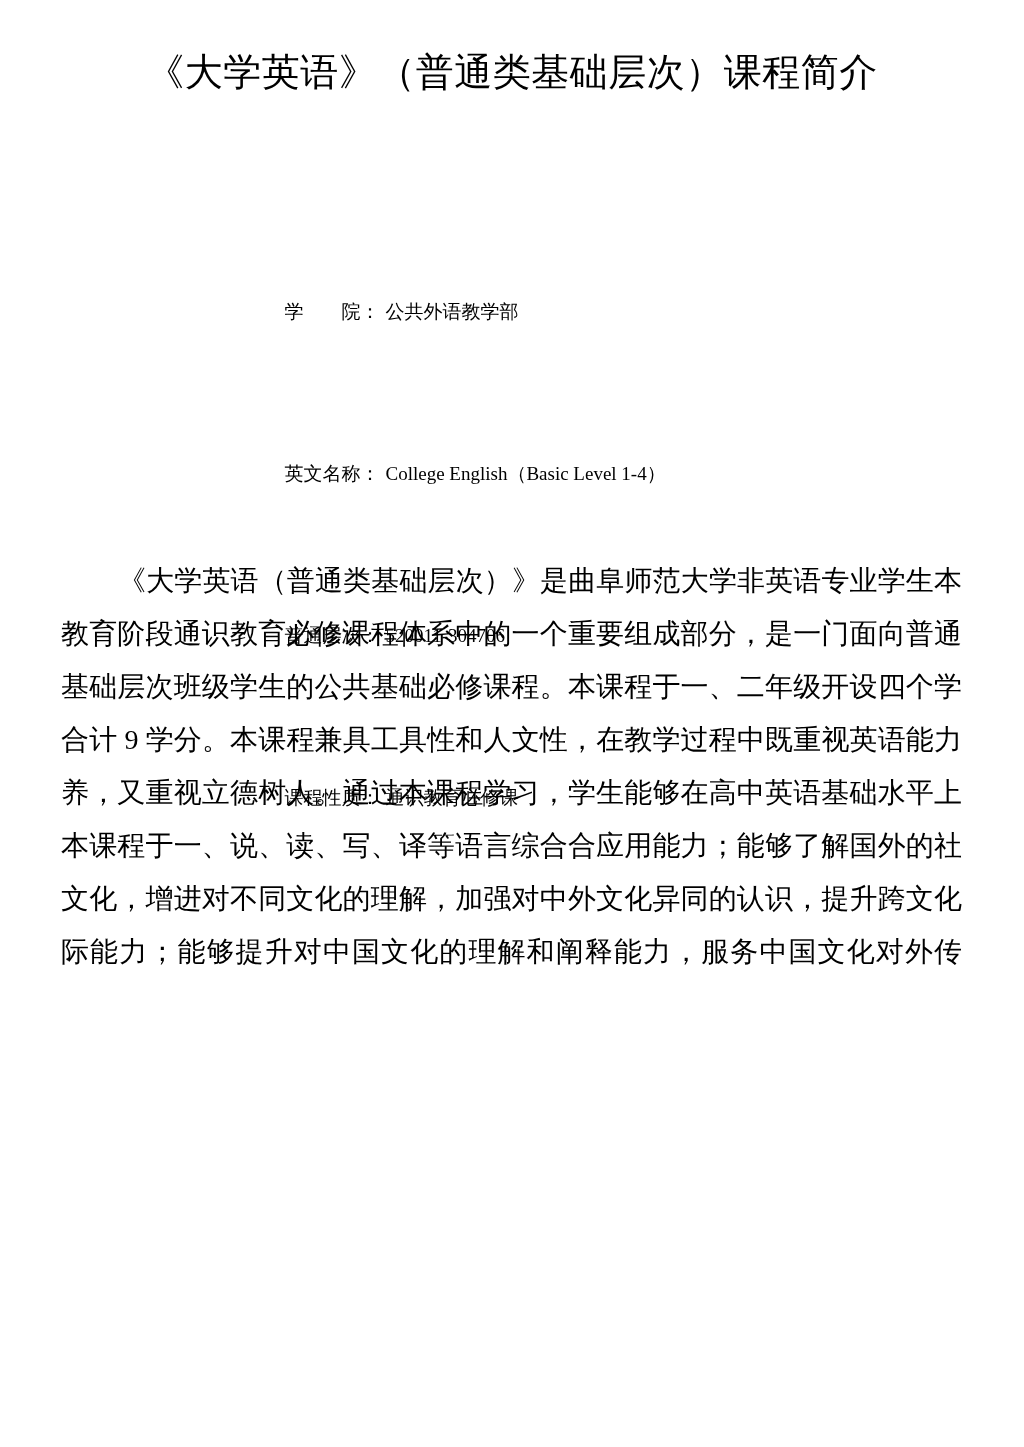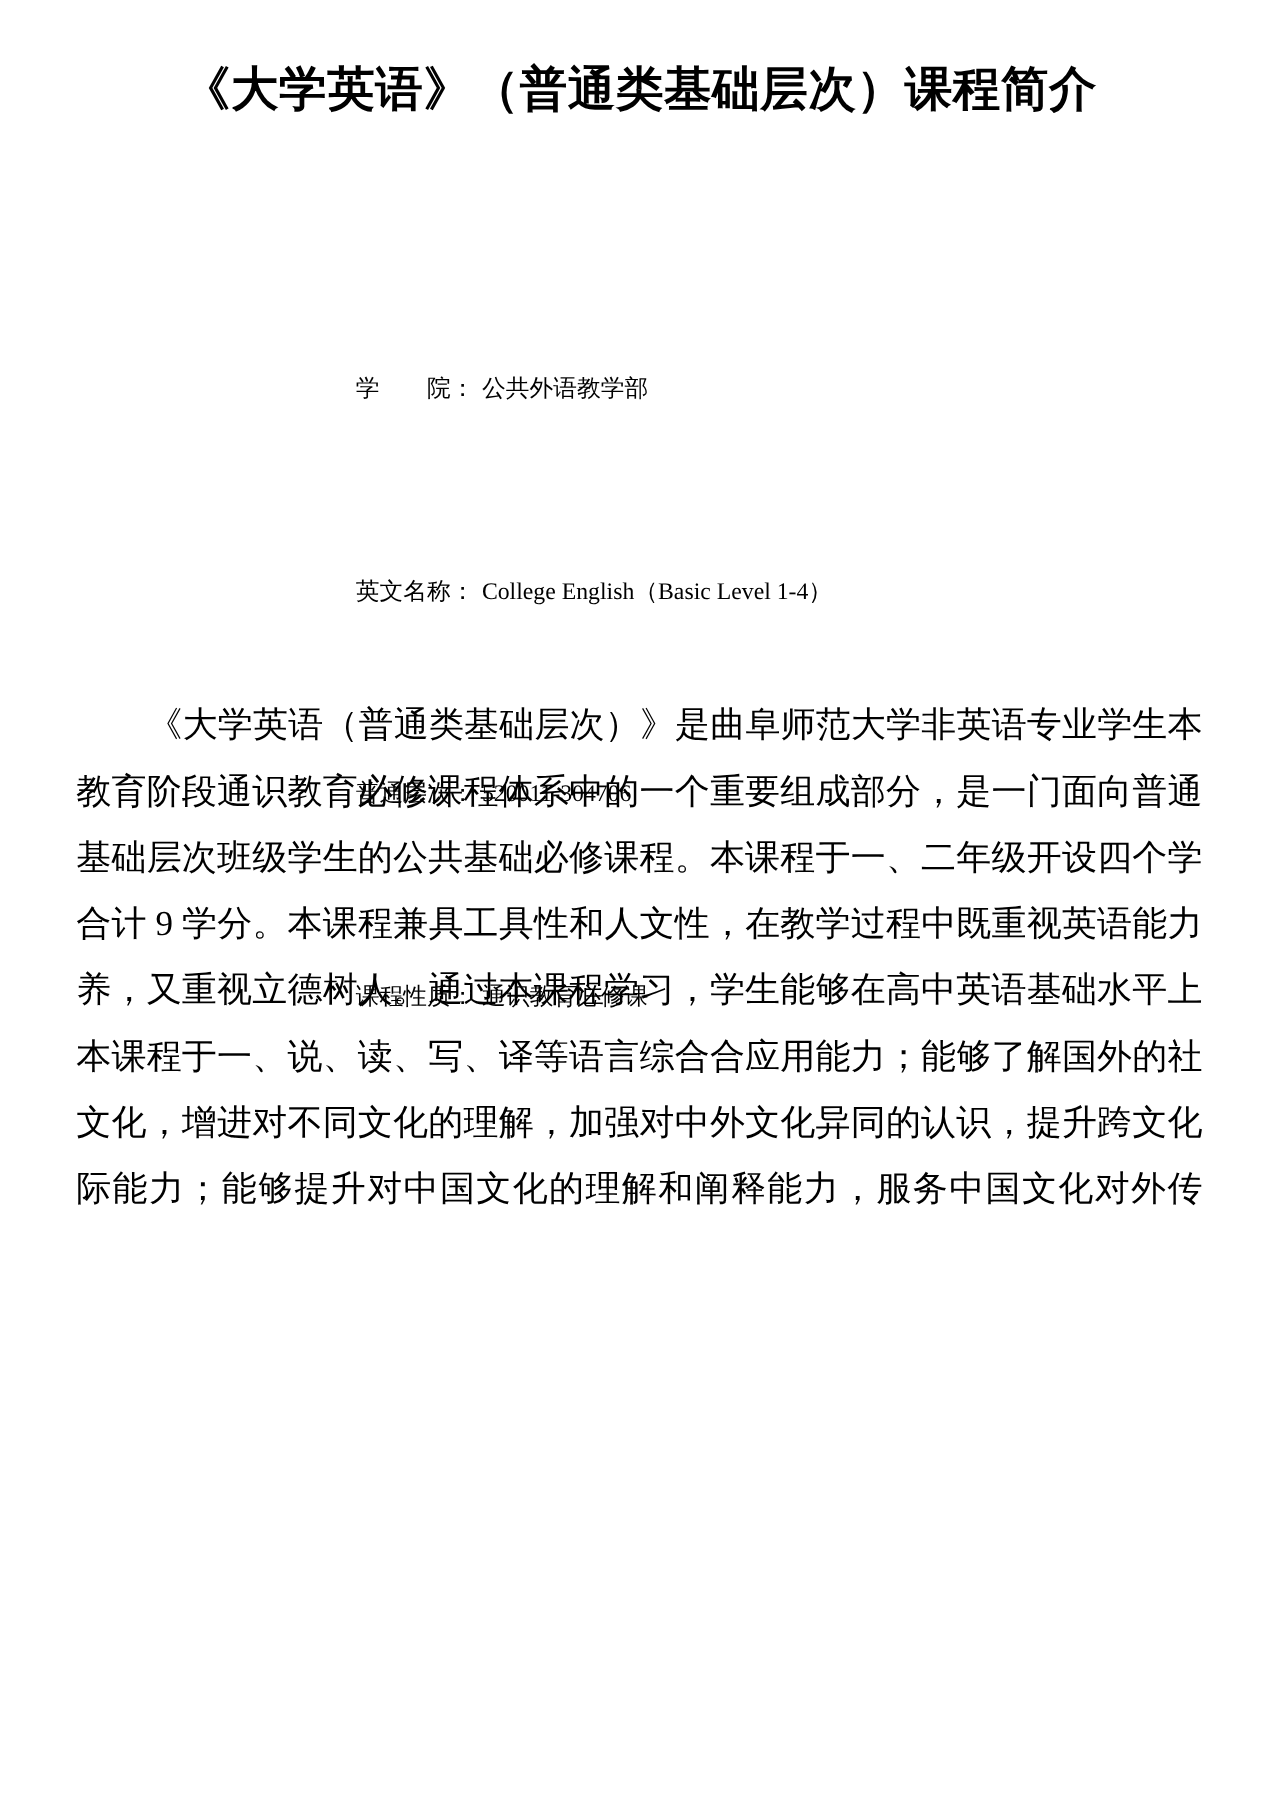--- a/index.html
+++ b/index.html
@@ -16,21 +16,21 @@
     font-family: "Liberation Serif", "DejaVu Serif", serif;
     overflow: hidden;
   }
   .doc-title {
     position: absolute;
     top: 50px;
     left: 0;
     width: 100%;
     text-align: center;
     font-family: "Liberation Sans", "DejaVu Sans", sans-serif;
-    font-weight: bold;
+    font-weight: normal;
     font-size: 38px;
     line-height: 1.2;
     letter-spacing: 0.5px;
     color: #000000;
   }
   .course-info {
     position: absolute;
     top: 231px;
     left: 256px;
     font-size: 19px;

